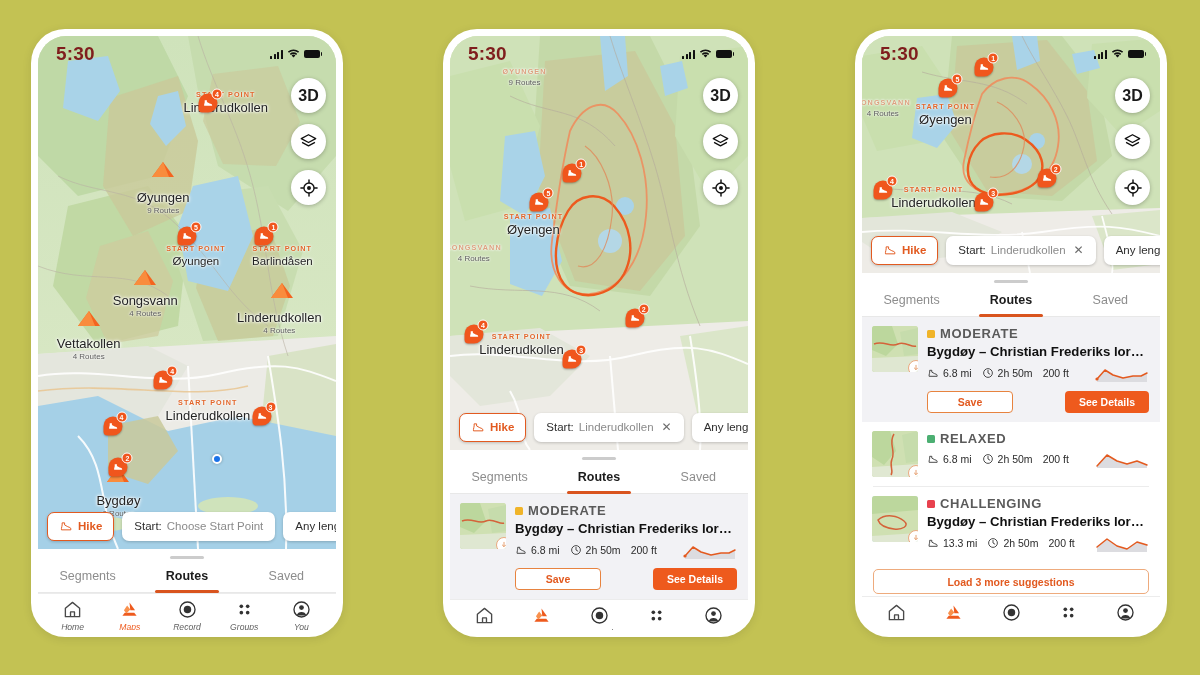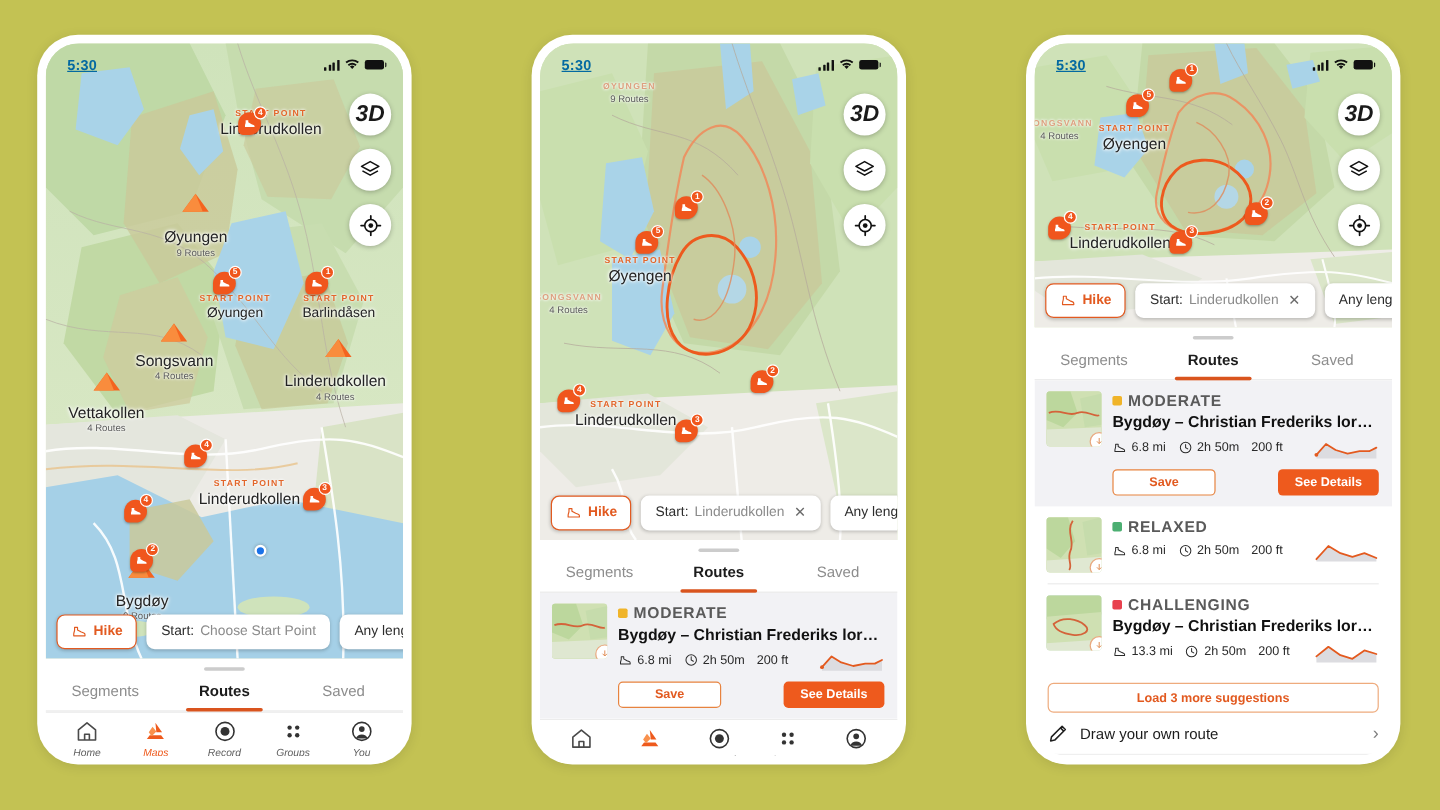--- a/index.html
+++ b/index.html
@@ -44,36 +44,36 @@
     flex: 0 0 auto;
   }
   .map-canvas { position: absolute; inset: 0; }
 
   
   .statusbar {
     position: absolute; top: 0; left: 0; right: 0; height: 30px;
     display: flex; align-items: center; justify-content: space-between;
     padding: 6px 16px 0 18px; z-index: 40;
   }
-  .clock { font-size: 12px; font-weight: bold; color: #0369a1; letter-spacing: .2px; text-decoration: underline; }
+  .clock { font-size: 19px; font-weight: bold; color: #7f1d1d; letter-spacing: .2px; }
   .sysicons { display: flex; align-items: center; gap: 4px; }
   .bars { display: flex; align-items: flex-end; gap: 1.4px; height: 10px; }
   .bars i { width: 2.2px; background: #111; border-radius: .5px; display: block; }
   .bars i:nth-child(1){height:3.5px}.bars i:nth-child(2){height:5.5px}
   .bars i:nth-child(3){height:7.5px}.bars i:nth-child(4){height:9.5px}
   .battery { width: 16px; height: 8.5px; background: #111; border-radius: 2px; position: relative; }
   .battery::after { content:''; position:absolute; right:-2.4px; top:2.4px; width:1.6px; height:3.6px; background:#111; border-radius:0 1px 1px 0; }
 
   
   .mapctrls { position: absolute; right: 10px; top: 42px; z-index: 30; display: flex; flex-direction: column; gap: 11px; }
   .mapbtn {
     width: 35px; height: 35px; border-radius: 50%;
     background: #fff; box-shadow: 0 1px 4px rgba(0,0,0,.26);
     display: flex; align-items: center; justify-content: center;
-    font-size: 19px; font-weight: bold; color: #1a1a1a; cursor: pointer; font-style: italic;
+    font-size: 16px; font-weight: bold; color: #1a1a1a; cursor: pointer;
   }
 
   
   .pin { position: absolute; z-index: 20; transform: translate(-50%,-50%); }
   .pin .dot {
     position: relative; width: 19px; height: 19px; border-radius: 50% 50% 50% 4px;
     background: #f0561d; box-shadow: 0 1px 2px rgba(0,0,0,.3);
     display:flex; align-items:center; justify-content:center;
   }
   .pin .dot svg { width: 11px; height: 11px; }
@@ -1011,30 +1011,20 @@
                 <svg class="spark" viewBox="0 0 54 20">
                   <path d="M2,14 L12,6 L22,13 L32,16 L42,9 L52,12 L52,19 L2,19Z" fill="#dcdce0"></path>
                   <path d="M2,14 L12,6 L22,13 L32,16 L42,9 L52,12" fill="none" stroke="#e35a1f" stroke-width="1.5" stroke-linejoin="round" stroke-linecap="round"></path>
                 </svg>
               </div>
             </div>
           </div>
 
           <div class="loadmore">Load 3 more suggestions</div>
 
-          <div class="drawrow">
-            <span class="pen">
-              <svg viewBox="0 0 20 20" fill="none" stroke="#1f1f1f" stroke-width="1.5" stroke-linejoin="round">
-                  <path d="M14.2 2.6 17.4 5.8 7 16.2 3 17l.8-4Z"></path>
-                  <path d="M12.6 4.2 15.8 7.4"></path>
-                </svg>
-            </span>
-            <span class="dt">Draw your own route</span>
-            <span class="chev">›</span>
-          </div>
         </div>
       </div>
 
       <div class="tabbar">
         <div class="nav">
           <svg viewBox="0 0 24 24" fill="none" stroke="#4a4a4a" stroke-width="1.7" stroke-linejoin="round">
               <path d="M3 10.5 12 3l9 7.5V21H3Z"></path>
               <path d="M9.5 21v-6h5v6"></path>
             </svg>
 

